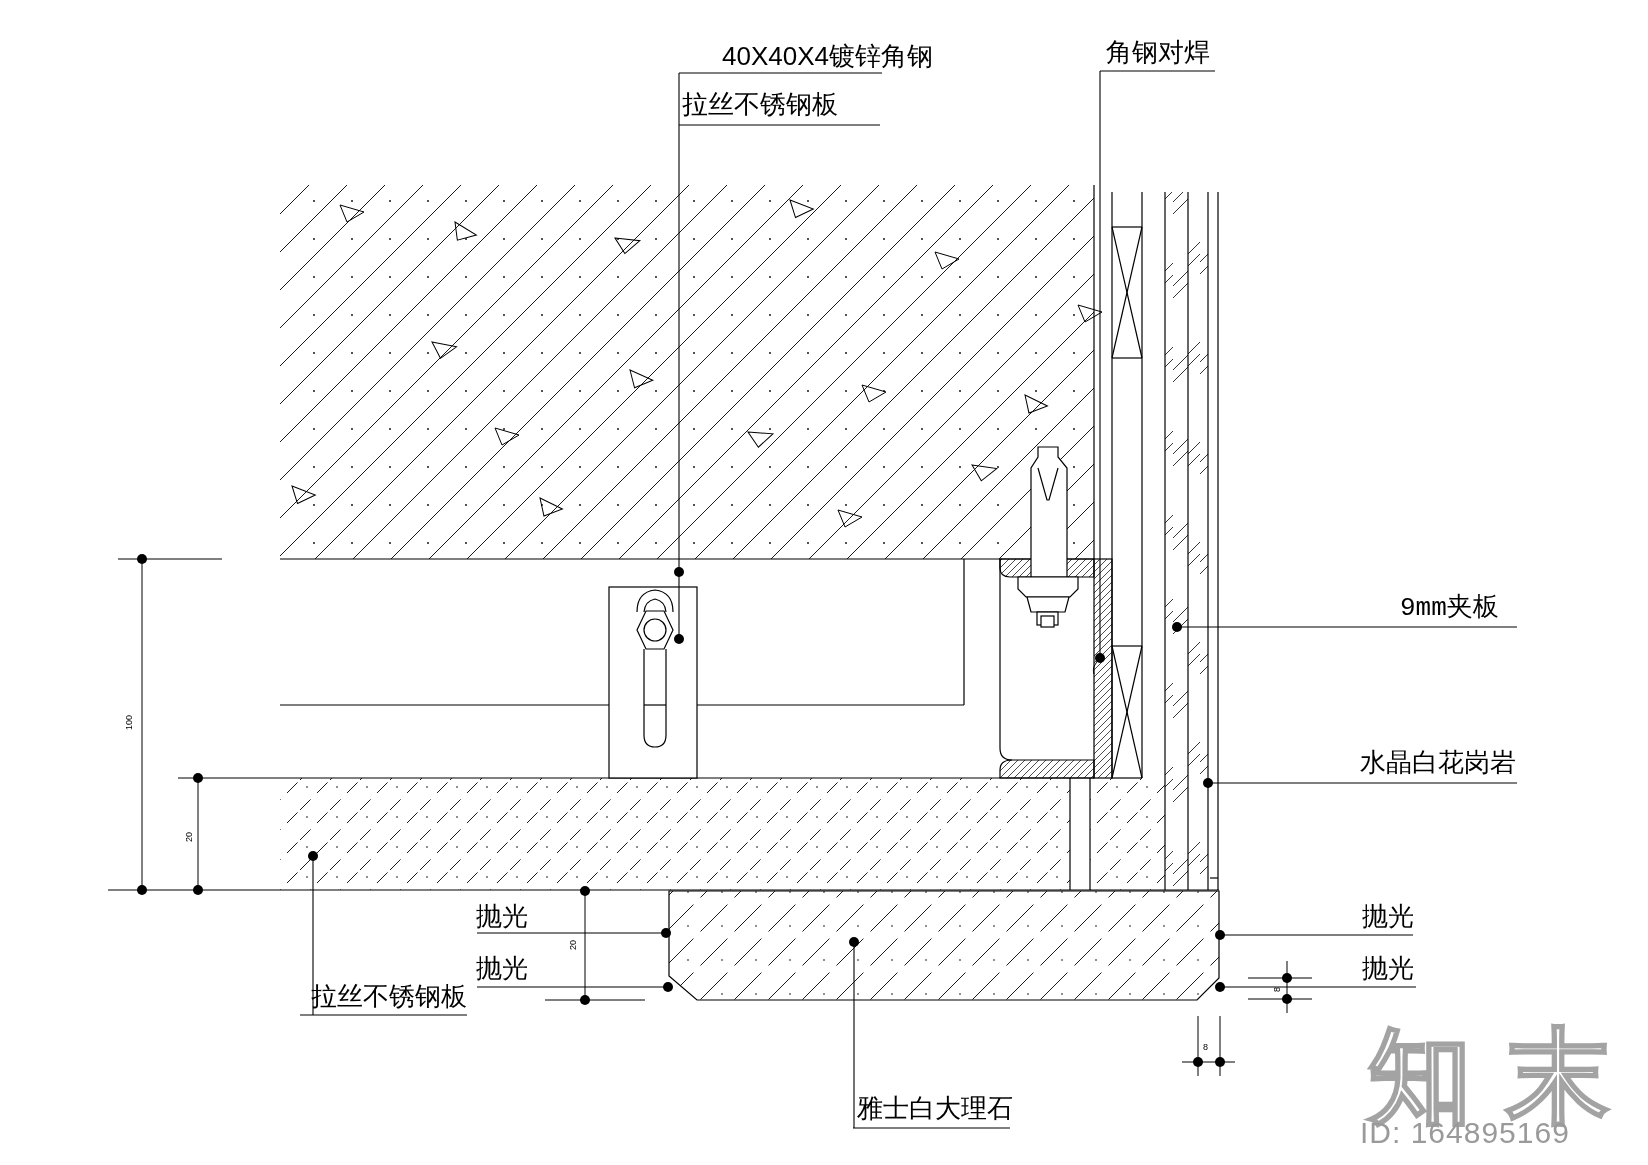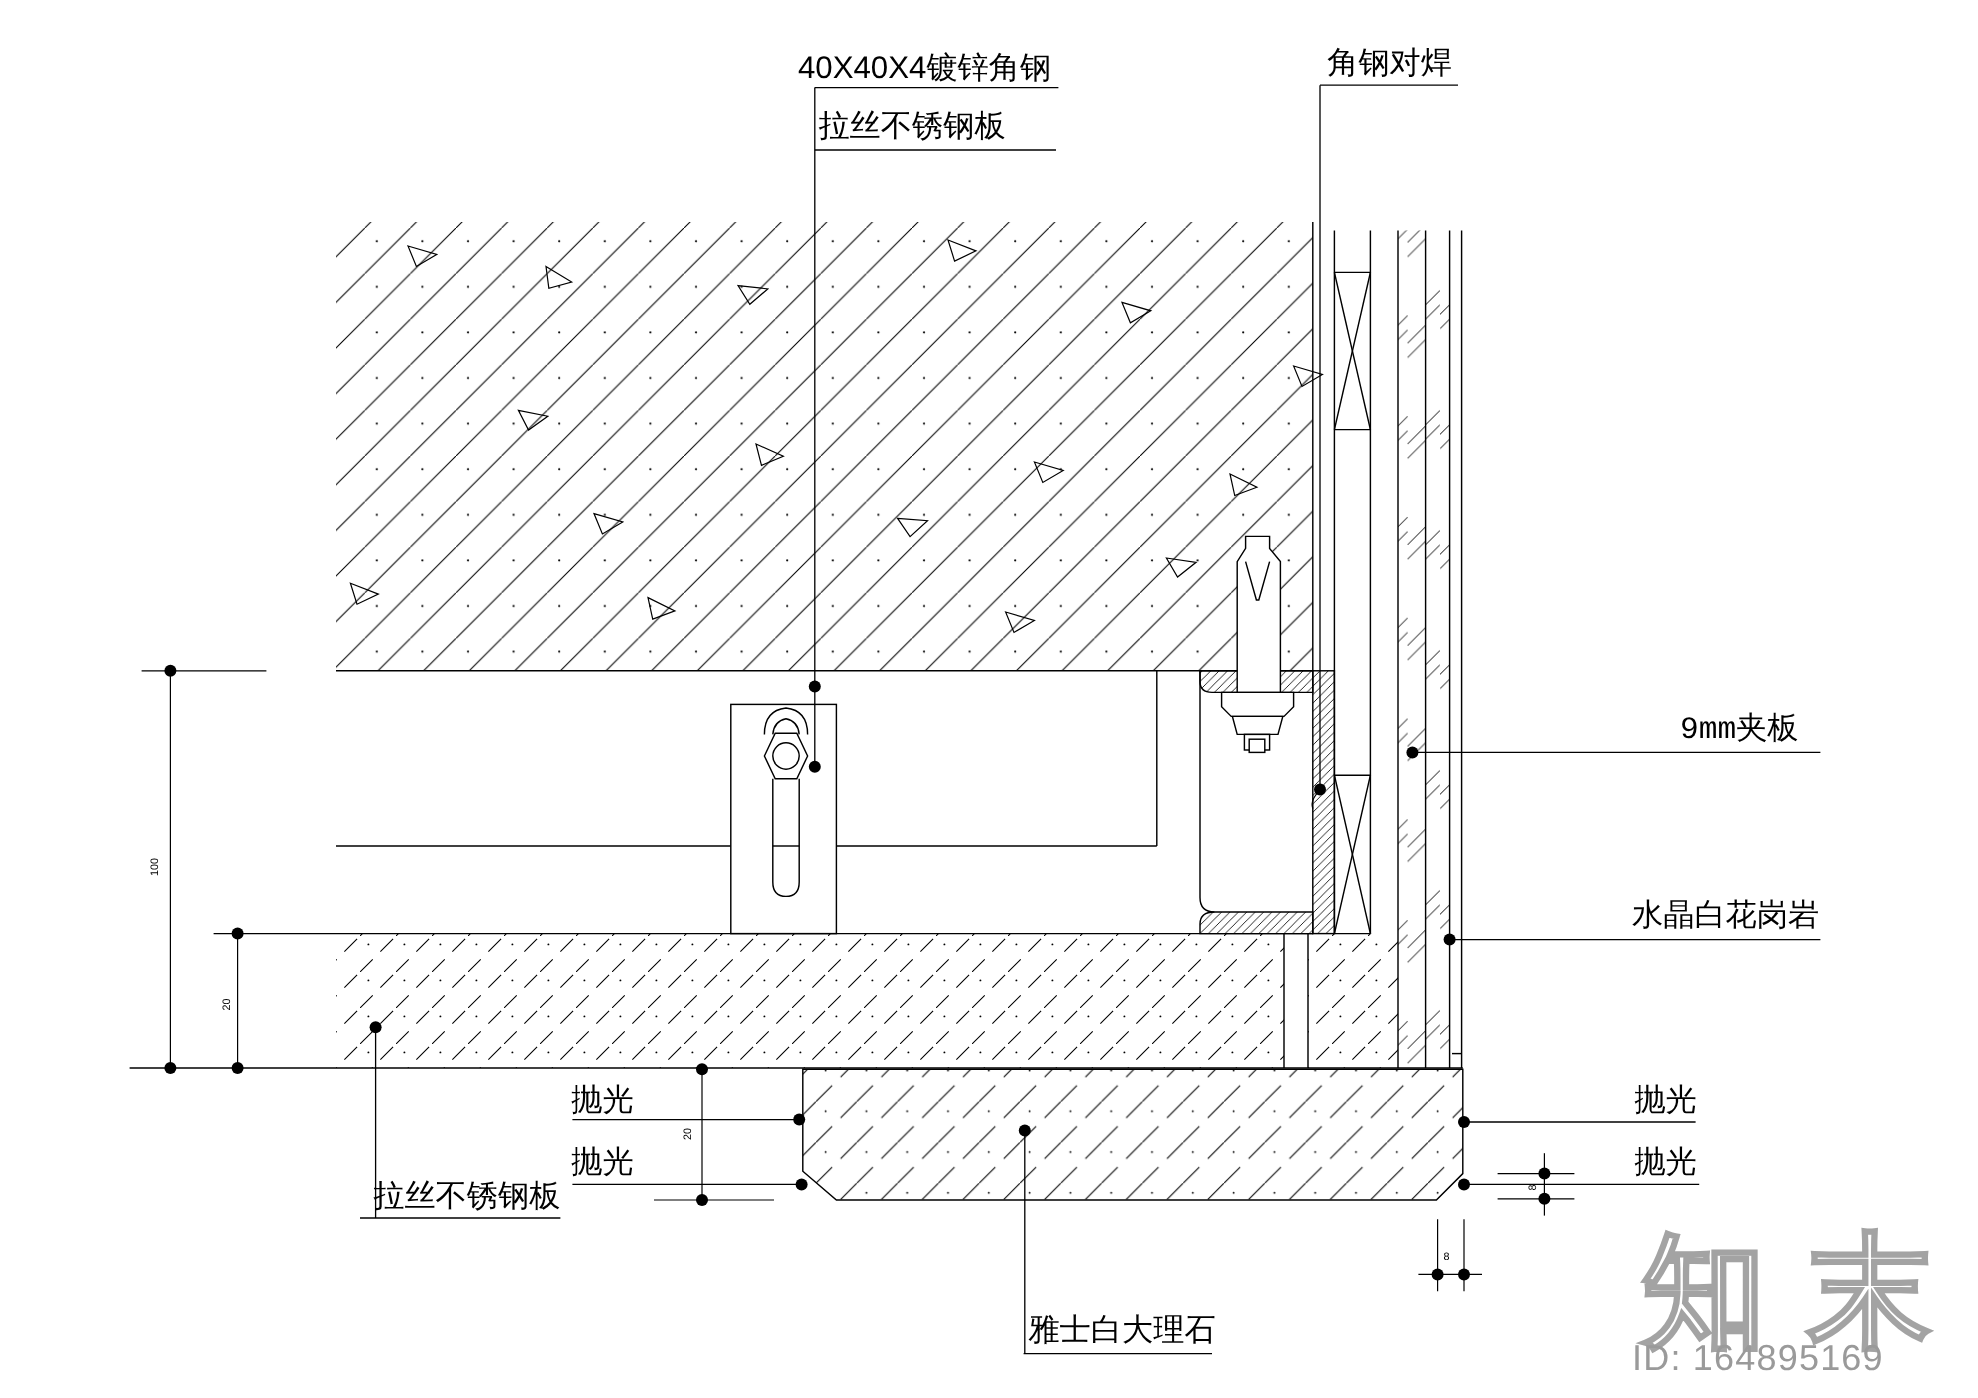--- a/index.html
+++ b/index.html
@@ -197,21 +197,21 @@
     <circle cx="1287" cy="999" r="5" fill="#000" stroke="none"></circle>
 
     <line x1="1198" y1="1016" x2="1198" y2="1076"></line>
     <line x1="1220" y1="1016" x2="1220" y2="1076"></line>
     <line x1="1182" y1="1062" x2="1235" y2="1062"></line>
     <circle cx="1198" cy="1062" r="5" fill="#000" stroke="none"></circle>
     <circle cx="1220" cy="1062" r="5" fill="#000" stroke="none"></circle>
   </g>
 </svg>
 
-<div class="lbl" style="left:665px;top:42px;">40X40X4镀锌角钢</div>
+<div class="lbl" style="left:722px;top:42px;">40X40X4镀锌角钢</div>
 <div class="lbl" style="left:682px;top:90px;">拉丝不锈钢板</div>
 <div class="lbl" style="left:1106px;top:38px;text-align:right;">角钢对焊</div>
 <div class="lbl" style="left:1400px;top:594px;font-family:Liberation Mono, monospace;">9mm夹板</div>
 <div class="lbl" style="left:1360px;top:748px;">水晶白花岗岩</div>
 <div class="lbl" style="left:1362px;top:902px;">抛光</div>
 <div class="lbl" style="left:1362px;top:954px;">抛光</div>
 <div class="lbl" style="left:476px;top:902px;">抛光</div>
 <div class="lbl" style="left:476px;top:954px;">抛光</div>
 <div class="lbl" style="left:311px;top:982px;">拉丝不锈钢板</div>
 <div class="lbl" style="left:857px;top:1094px;">雅士白大理石</div>

